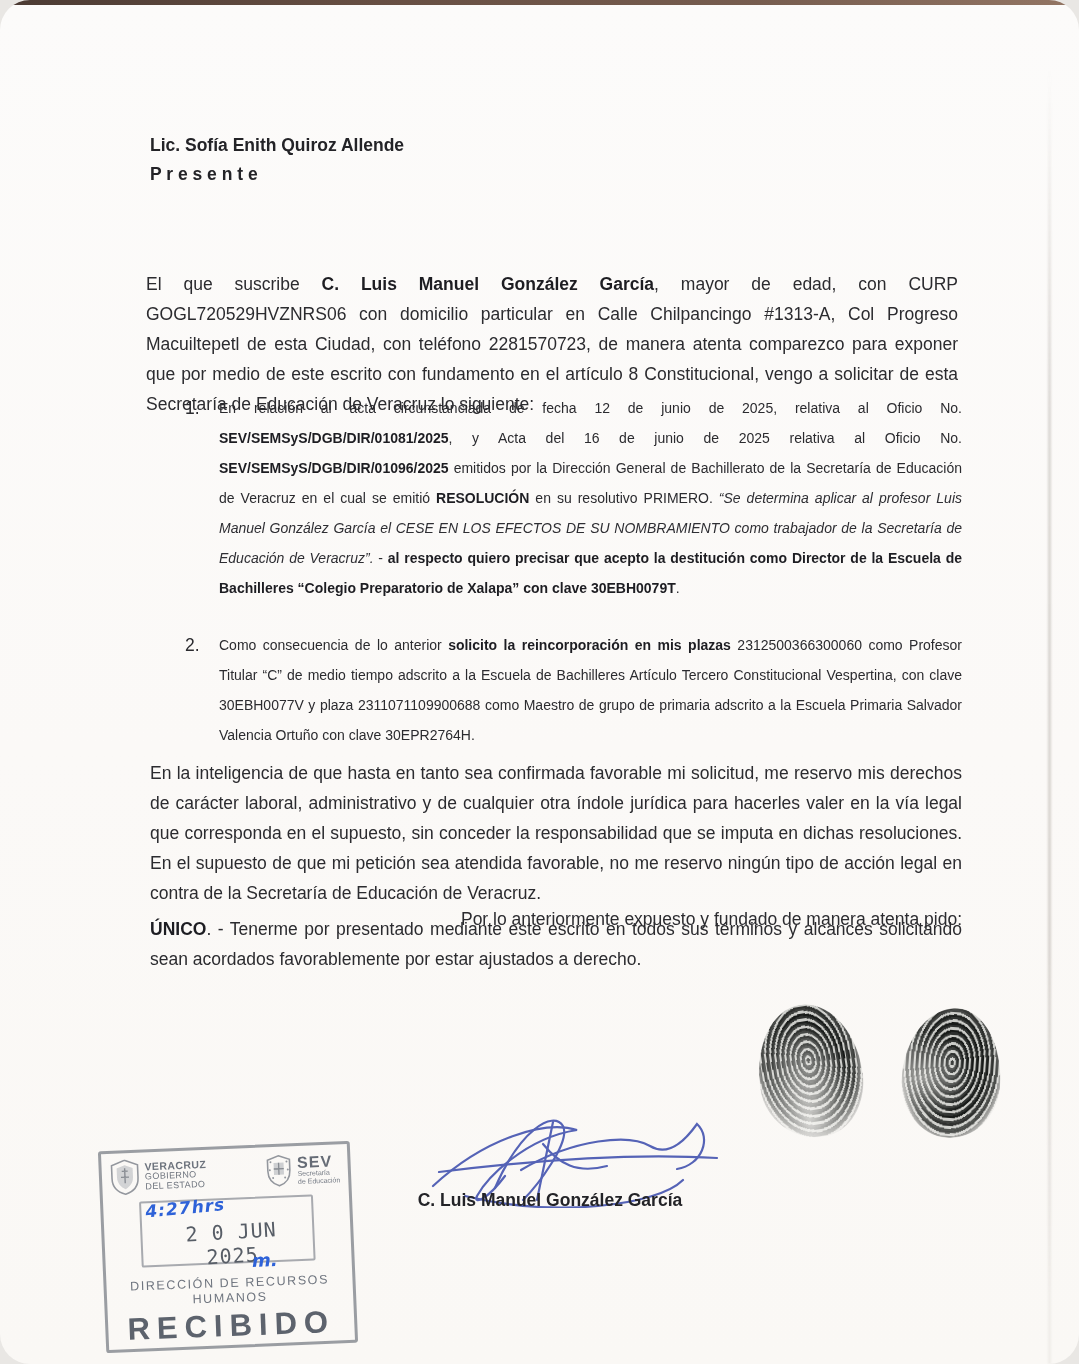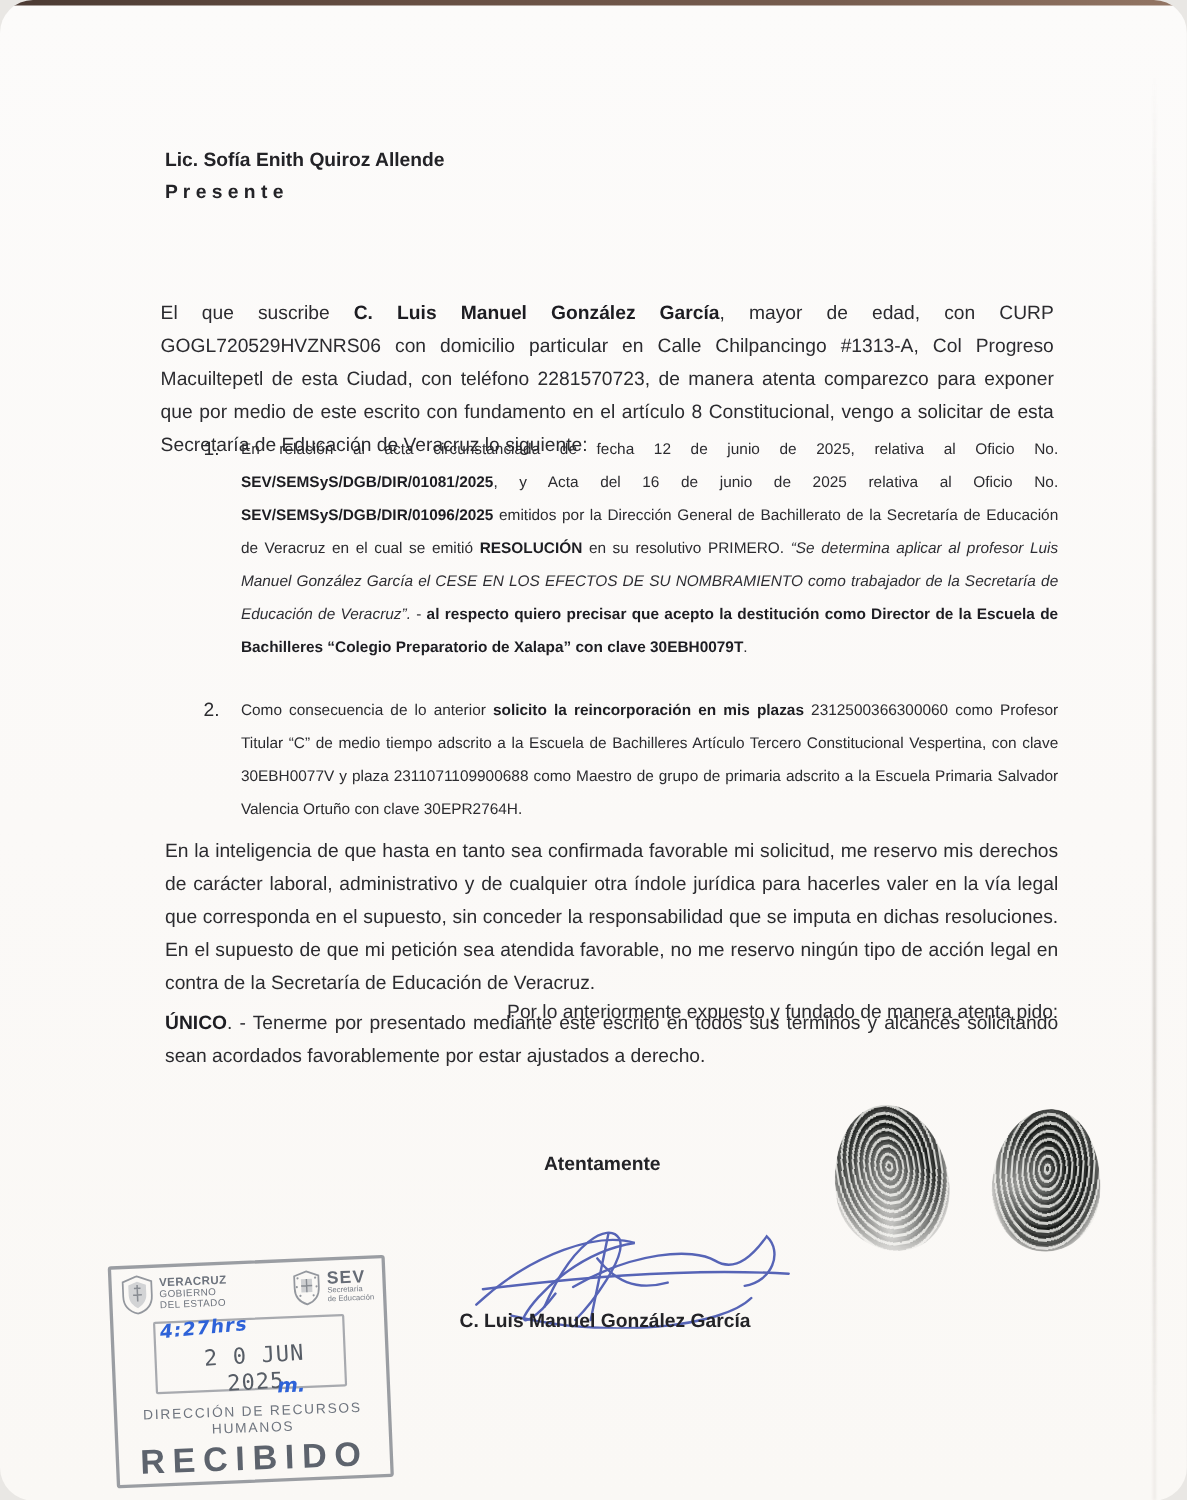--- a/index.html
+++ b/index.html
@@ -141,21 +141,20 @@
   <p class="block body-par reserve">En la inteligencia de que hasta en tanto sea confirmada favorable mi solicitud, me reservo mis derechos de carácter laboral, administrativo y de cualquier otra índole jurídica para hacerles valer en la vía legal que corresponda en el supuesto, sin conceder la responsabilidad que se imputa en dichas resoluciones. En el supuesto de que mi petición sea atendida favorable, no me reservo ningún tipo de acción legal en contra de la Secretaría de Educación de Veracruz.</p>
 
   <p class="block body-par pido">Por lo anteriormente expuesto y fundado de manera atenta pido:</p>
 
   <p class="block body-par unico"><b>ÚNICO</b><span>. - Tenerme por presentado mediante este escrito en todos sus términos y alcances solicitando sean acordados favorablemente por estar ajustados a derecho.</span></p>
 
   <div class="fingerprint fingerprint-left"></div>
   <div class="fingerprint fingerprint-right"></div>
 
   <div class="block closing">
-    <div>Atentamente</div>
   </div>
 
   <div class="block signature-wrap">
     <svg viewBox="0 0 300 100">
       <g fill="none" stroke="#3f4fae" stroke-width="2.2" stroke-linecap="round" opacity="0.88">
         <path d="M8 78 C60 30 120 12 152 22 C100 30 62 70 52 88 C48 97 62 92 80 68"></path>
         <path d="M70 80 C95 22 128 2 138 18 C146 34 112 78 98 92"></path>
         <path d="M96 62 C150 30 205 26 225 38 C245 50 262 30 272 16 C287 30 277 57 252 61"></path>
         <path d="M14 64 C110 52 210 45 292 50"></path>
         <path d="M40 88 C130 110 232 98 258 72"></path>

